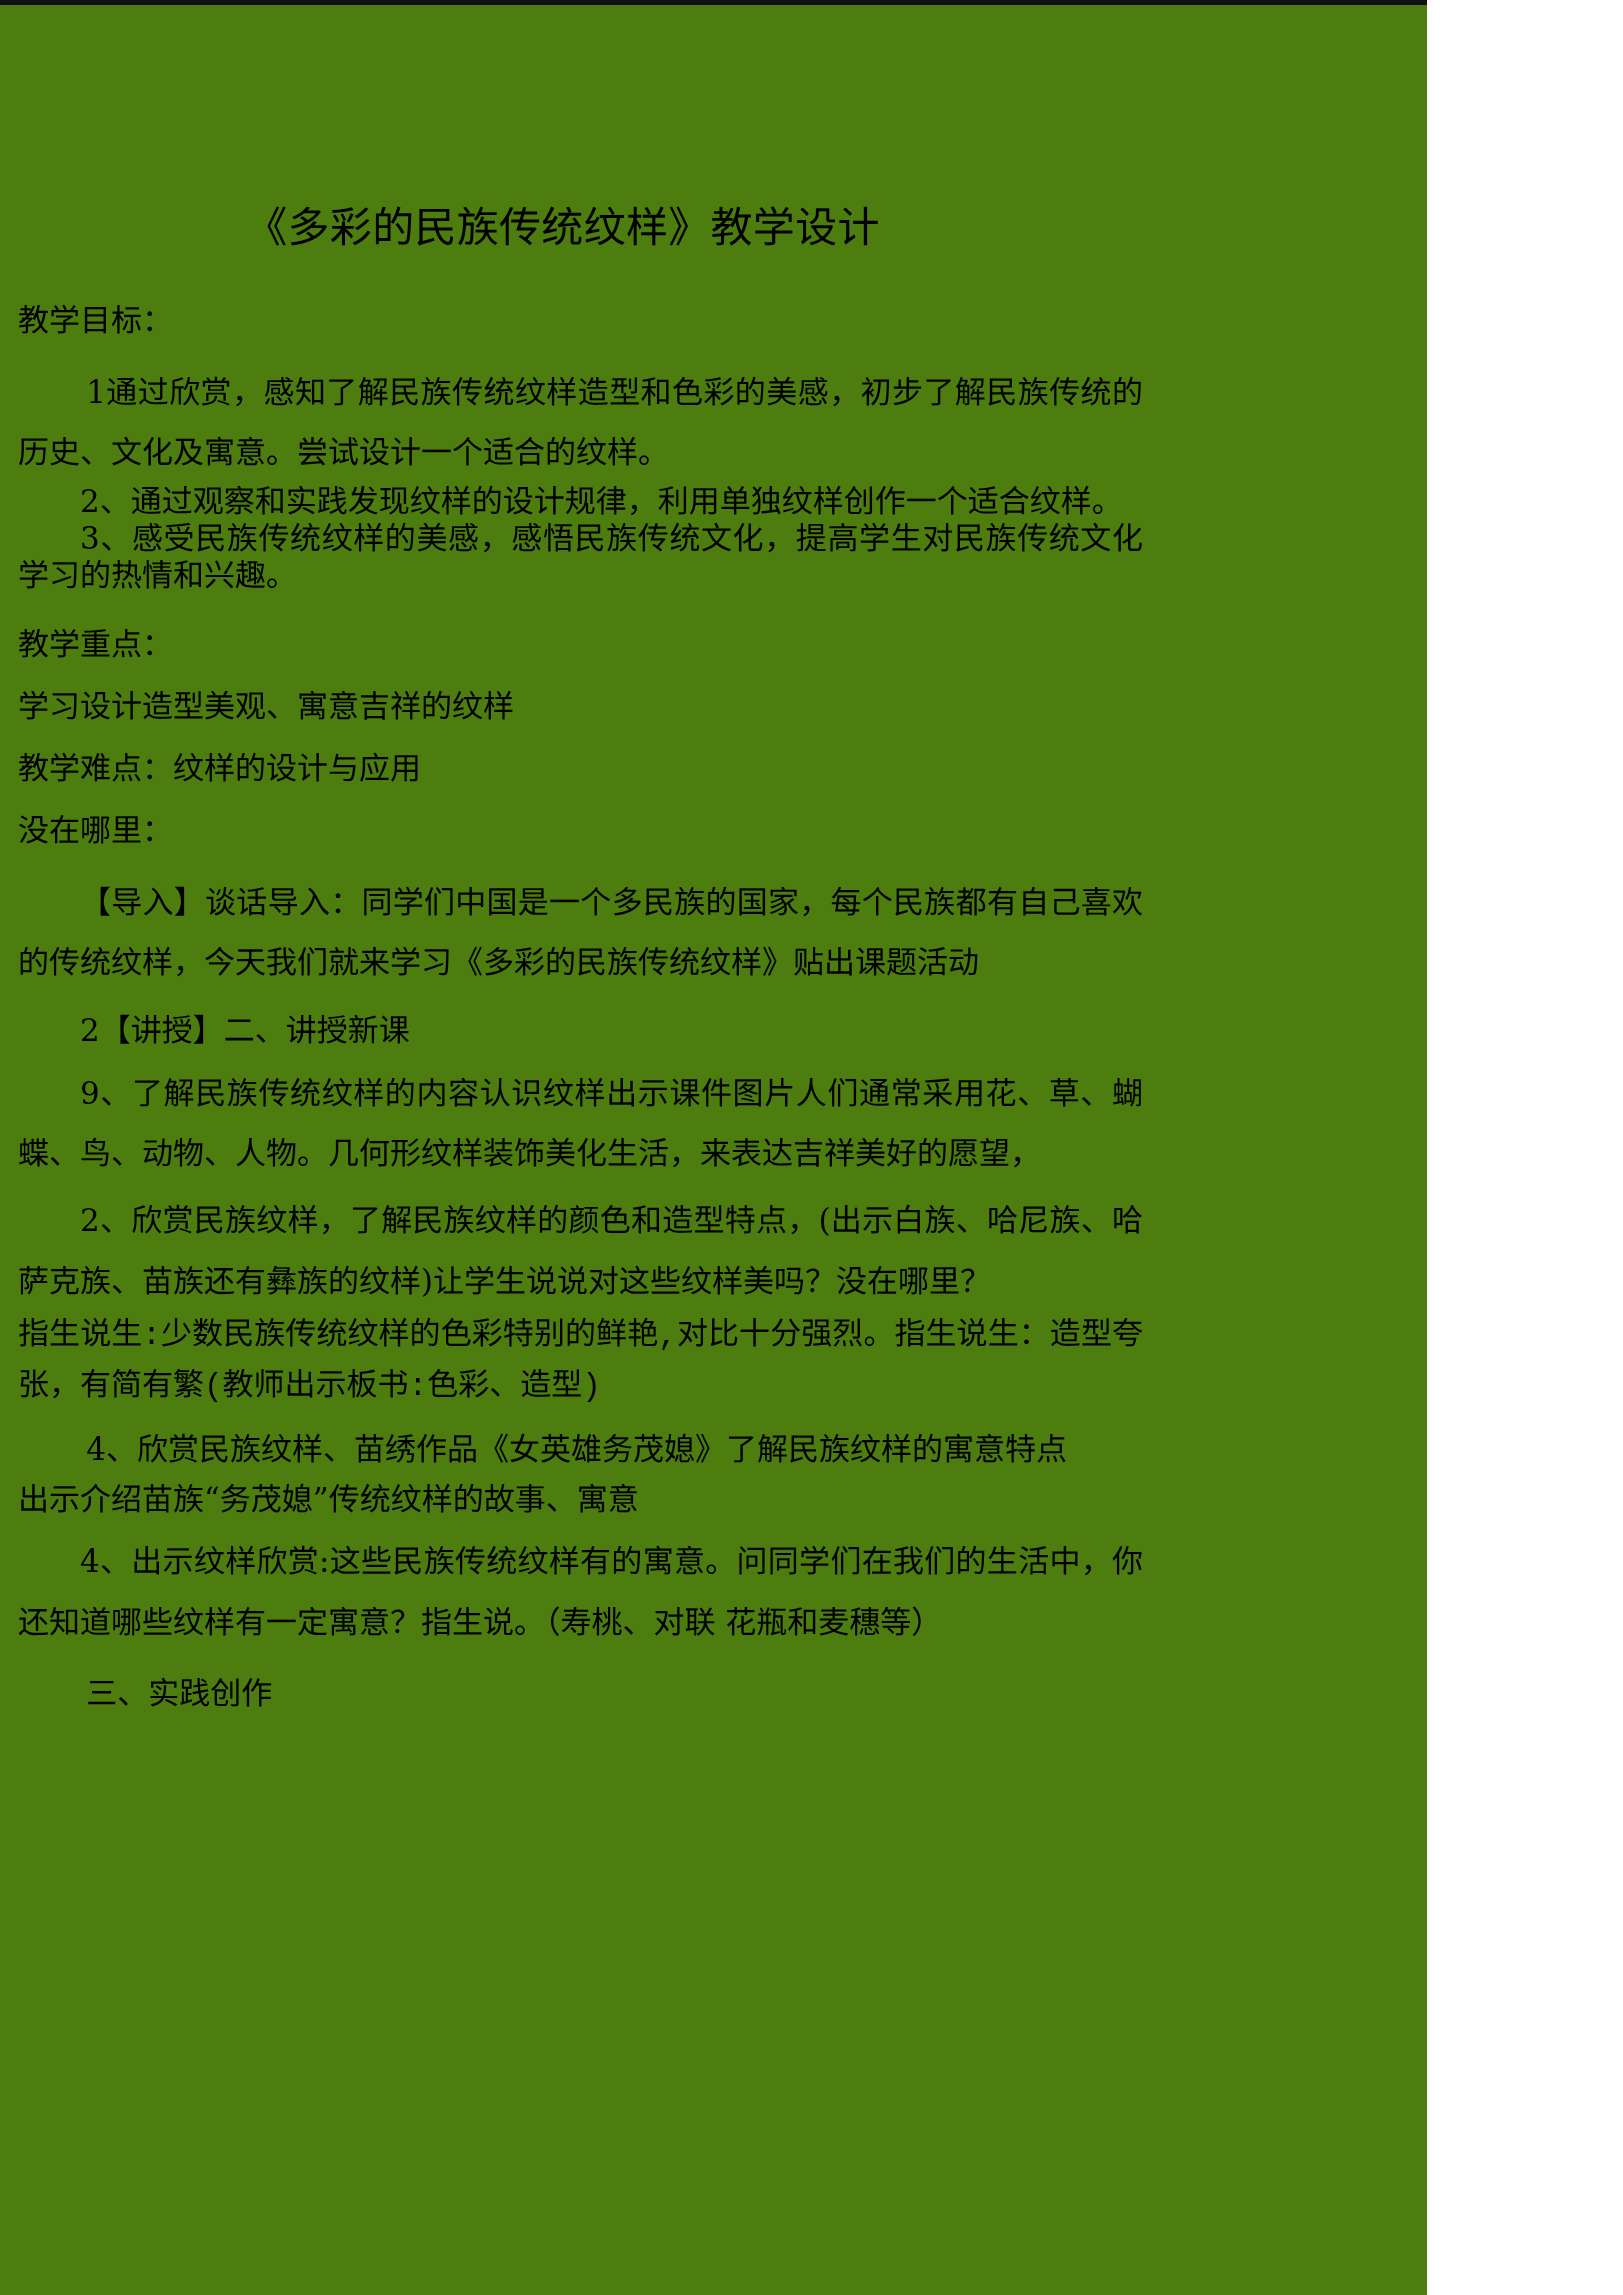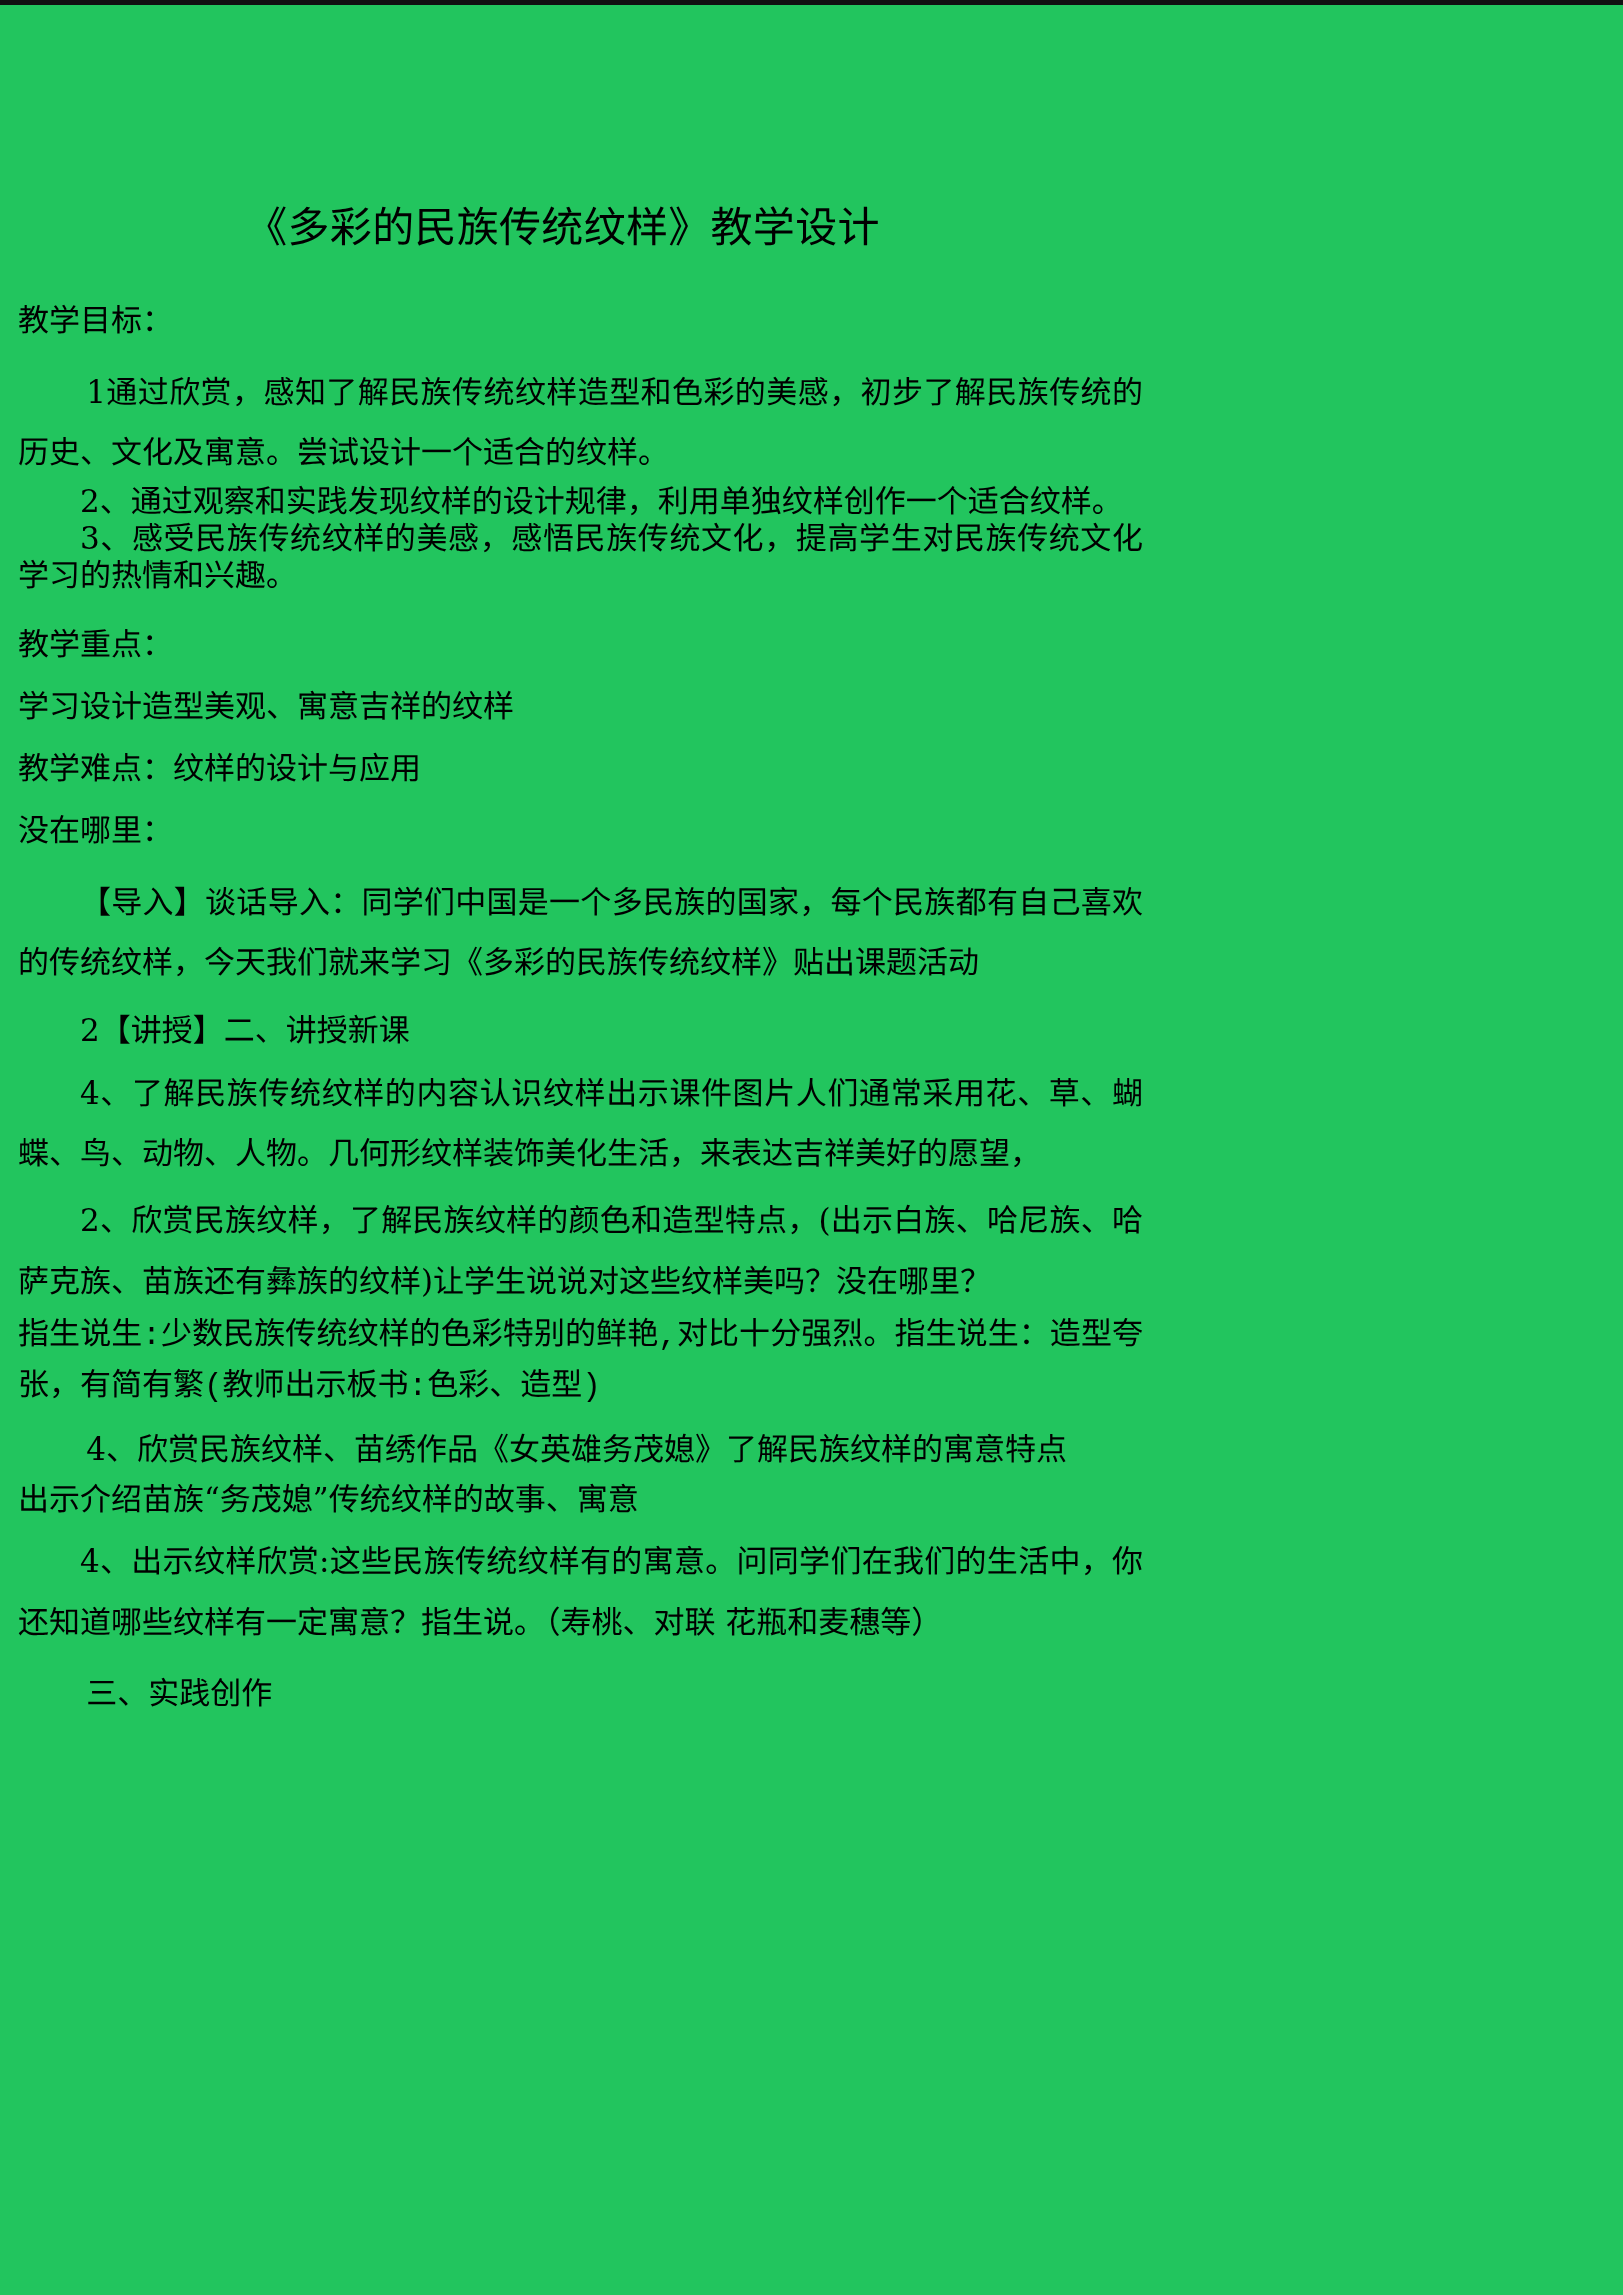--- a/index.html
+++ b/index.html
@@ -3,23 +3,23 @@
 <meta charset="utf-8">
 <title>教学设计</title>
 <style>
   html, body {
     margin: 0;
     padding: 0;
     background: #ffffff;
   }
   .page {
     position: relative;
-    width: 1623px;
+    width: 1427px;
     height: 2295px;
-    background: #22c55e;
+    background: #4d7c0f;
     overflow: hidden;
     box-sizing: border-box;
     font-family: "DejaVu Serif", "Liberation Serif", serif;
     color: #000000;
   }
   
   .top-edge {
     position: absolute;
     top: 0;
     left: 0;
@@ -132,21 +132,21 @@
     <div class="sp-s"></div>
 
     <p class="loose indent2">【导入】谈话导入：同学们中国是一个多民族的国家，每个民族都有自己喜欢的传统纹样，今天我们就来学习《多彩的民族传统纹样》贴出课题活动</p>
 
     <div class="sp-s"></div>
 
     <p class="lead-tight indent2">2【讲授】二、讲授新课</p>
 
     <div class="sp-xs"></div>
 
-    <p class="loose indent2">4、了解民族传统纹样的内容认识纹样出示课件图片人们通常采用花、草、蝴蝶、鸟、动物、人物。几何形纹样装饰美化生活，来表达吉祥美好的愿望，</p>
+    <p class="loose indent2">9、了解民族传统纹样的内容认识纹样出示课件图片人们通常采用花、草、蝴蝶、鸟、动物、人物。几何形纹样装饰美化生活，来表达吉祥美好的愿望，</p>
 
     <div class="sp-xs"></div>
 
     <p class="loose indent2">2、欣赏民族纹样，了解民族纹样的颜色和造型特点，(出示白族、哈尼族、哈萨克族、苗族还有彝族的纹样)让学生说说对这些纹样美吗？没在哪里？</p>
 
     <p class="mid">指生说生:少数民族传统纹样的色彩特别的鲜艳,对比十分强烈。指生说生：造型夸张，有简有繁(教师出示板书:色彩、造型)</p>
 
     <div class="sp-s"></div>
 
     <p class="lead-tight indent25">4、欣赏民族纹样、苗绣作品《女英雄务茂媳》了解民族纹样的寓意特点</p>

